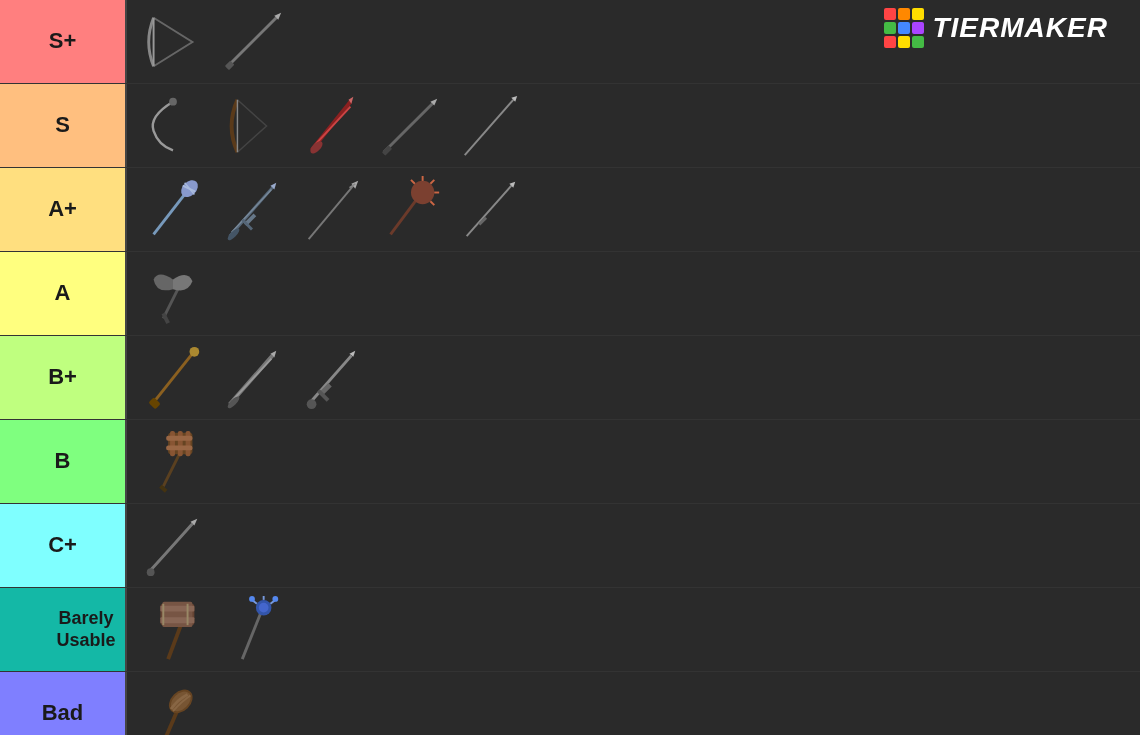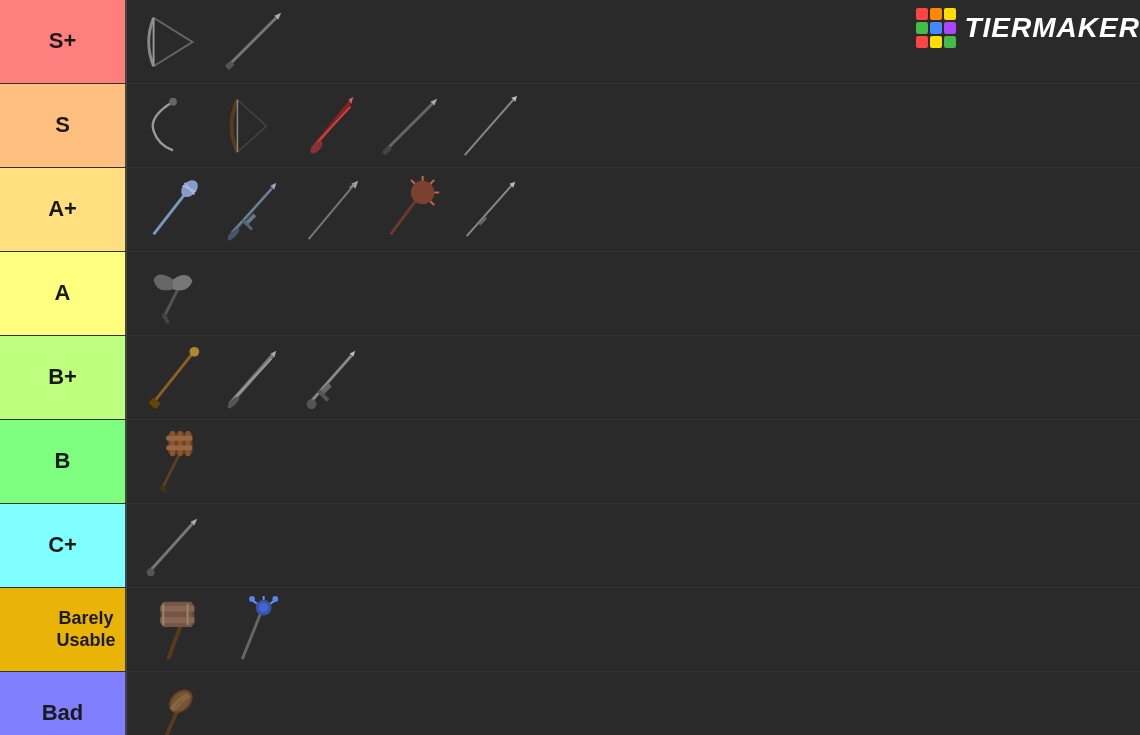--- a/index.html
+++ b/index.html
@@ -16,21 +16,21 @@
       width: 1140px;
       height: 735px;
       display: flex;
       flex-direction: column;
       position: relative;
     }
 
     .header {
       position: absolute;
       top: 8px;
-      right: 0;
+      right: 32px;
       display: flex;
       align-items: center;
       gap: 8px;
       z-index: 10;
     }
 
     .tiermaker-logo {
       display: flex;
       align-items: center;
       gap: 8px;
@@ -102,21 +102,21 @@
     }
 
     
     .tier-splus { background-color: #ff7f7f; }
     .tier-s { background-color: #ffbf7f; }
     .tier-aplus { background-color: #ffdf7f; }
     .tier-a { background-color: #ffff7f; }
     .tier-bplus { background-color: #bfff7f; }
     .tier-b { background-color: #7fff7f; }
     .tier-cplus { background-color: #7fffff; }
-    .tier-barely { background-color: #eab308; padding-left: 47px; }
+    .tier-barely { background-color: #14b8a6; padding-left: 47px; }
     .tier-bad { background-color: #7f7fff; }
 
     
     .weapon svg {
       width: 68px;
       height: 68px;
     }
 
     
     .c1 { background: #ff4444; }

